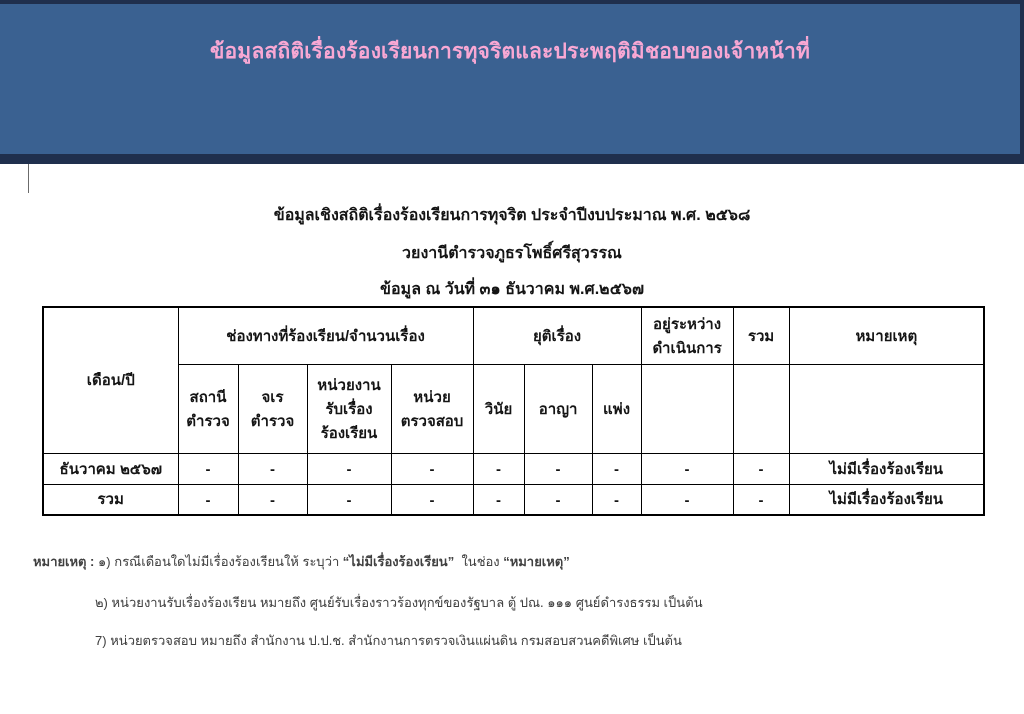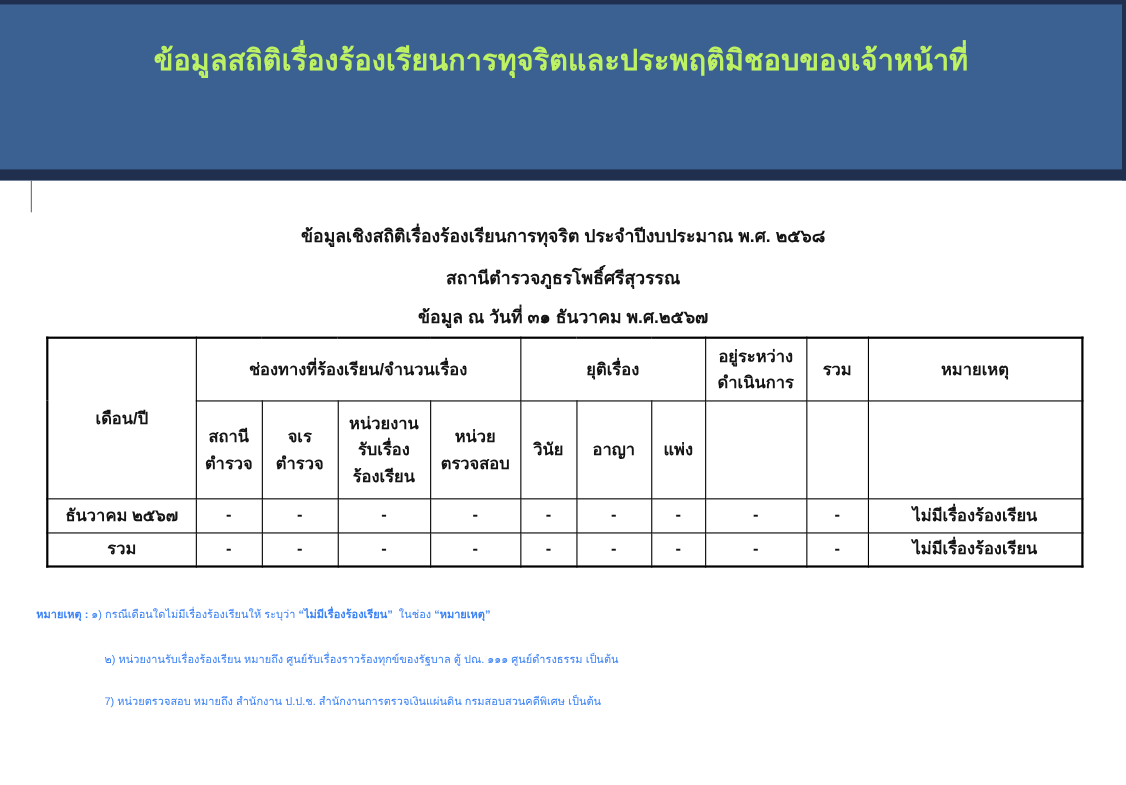--- a/index.html
+++ b/index.html
@@ -15,21 +15,21 @@
   
   .banner {
     position:absolute; left:0; top:0; width:1024px; height:164px;
     background:#3A6191;
     border-top:4px solid #1F2F4D;
     border-right:4px solid #1F2F4D;
     border-bottom:10px solid #1F2F4D;
   }
   .banner .line {
     position:absolute; left:0; width:100%;
-    text-align:center; color:#bef264; font-weight:bold; font-size:26px;
+    text-align:center; color:#f9a8d4; font-weight:bold; font-size:21px;
     letter-spacing:0.2px;
   }
   .banner .l1 { top:30px; }
   .banner .l2 { top:96px; }
 
   
   .caret-line {
     position:absolute; left:28px; top:164px; width:1px; height:29px;
     background:#6b6b6b;
   }
@@ -59,39 +59,39 @@
   }
   table.stats { border:2px solid #000; }
   table.stats .hdr { font-weight:bold; }
   tr.hrow1 { height:57px; }
   tr.hrow2 { height:89px;padding-left:32px; }
   tr.drow  { height:31px; }
   td.total-label { font-weight:bold; }
 
   
   .note {
-    position:absolute; font-size:10px; color:#3b82f6;
+    position:absolute; font-size:13px; color:#404040;
     white-space:pre-wrap;
   }
   .note .bold { font-weight:bold; }
   .note1 { left:33px; top:551px; }
   .note2 { left:95px; top:592px; }
   .note3 { left:95px; top:630px; }
 </style>
 </head>
 <body>
 
 <div class="banner">
   <div class="line l1">ข้อมูลสถิติเรื่องร้องเรียนการทุจริตและประพฤติมิชอบของเจ้าหน้าที่</div>
 </div>
 
 <div class="caret-line"></div>
 
 <div class="subtitle sub1">ข้อมูลเชิงสถิติเรื่องร้องเรียนการทุจริต ประจำปีงบประมาณ พ.ศ. ๒๕๖๘</div>
-<div class="subtitle sub2">สถานีตำรวจภูธรโพธิ์ศรีสุวรรณ</div>
+<div class="subtitle sub2">วยงานีตำรวจภูธรโพธิ์ศรีสุวรรณ</div>
 <div class="subtitle sub3">ข้อมูล ณ วันที่ ๓๑ ธันวาคม พ.ศ.๒๕๖๗</div>
 
 <table class="stats">
   <colgroup>
     <col style="width:135px">
       <col style="width:60px">
       <col style="width:69px">
     <col style="width:84px">
       <col style="width:82px">
       <col style="width:51px">

